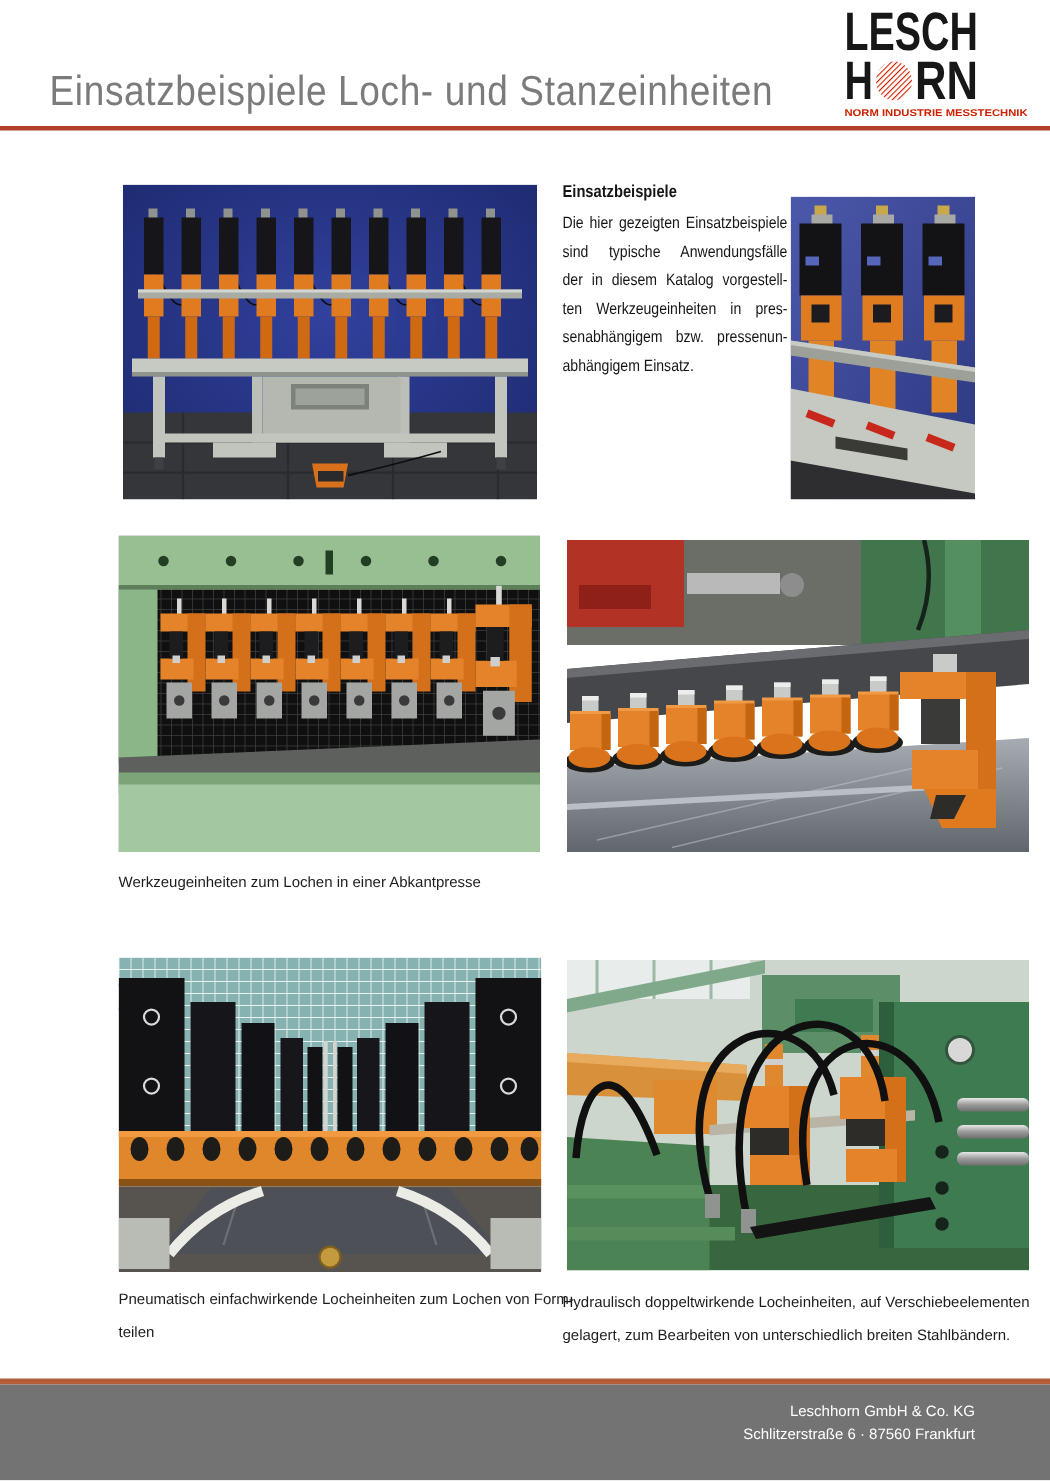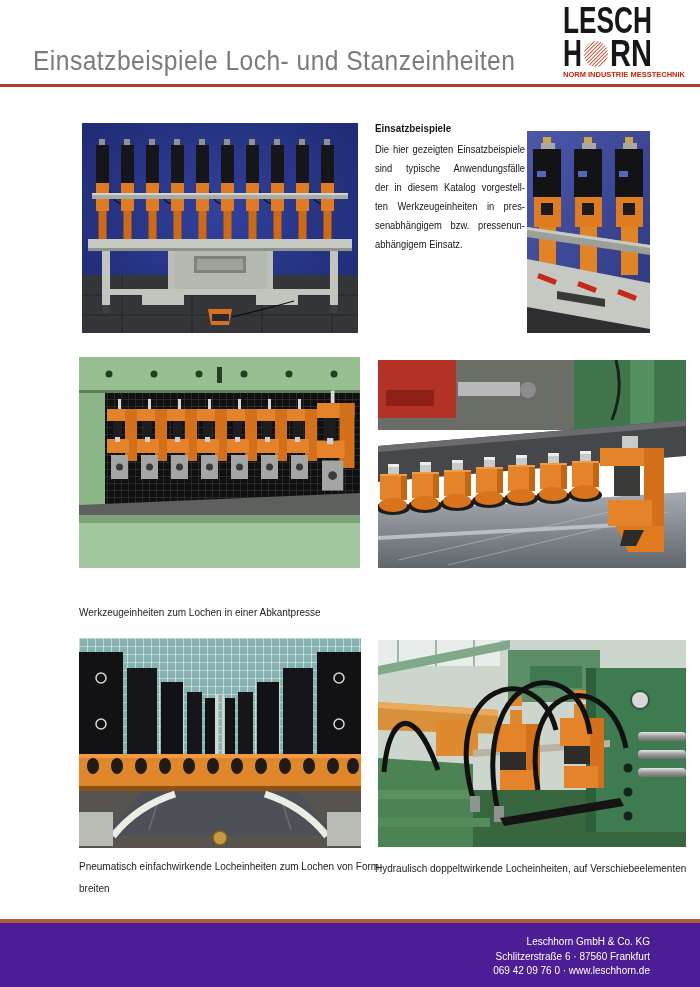--- a/index.html
+++ b/index.html
@@ -21,27 +21,27 @@
   .photo{position:absolute;overflow:hidden;}
   .photo svg{display:block;width:100%;height:100%;}
   .ph1{left:82px;top:123px;width:276px;height:210px;}
   .ph2{left:527px;top:131px;width:123px;height:202px;}
   .ph3{left:79px;top:357px;width:281px;height:211px;}
   .ph4{left:378px;top:360px;width:308px;height:208px;}
   .ph5{left:79px;top:638px;width:282px;height:210px;}
   .ph6{left:378px;top:640px;width:308px;height:207px;}
   
   .caption{position:absolute;color:#1d1d1d;font-size:10px;line-height:22px;white-space:nowrap;}
-  .cap1{left:79px;top:602px;width:285px;}
+  .cap1{left:79px;top:578px;width:285px;}
   .cap2{left:378px;top:581px;width:310px;}
   .cap3{left:79px;top:856px;width:290px;}
   .cap4{left:375px;top:858px;width:312px;}
   
   .footer-rule{position:absolute;left:0;top:919px;width:700px;height:4px;background:#b45b38;}
-  .footer{position:absolute;left:0;top:923px;width:700px;height:64px;background:#4c1d95;
+  .footer{position:absolute;left:0;top:923px;width:700px;height:64px;background:#737373;
           color:#ffffff;text-align:right;box-sizing:border-box;padding:12px 50px 0 0;}
   .footer div{font-size:10px;line-height:14.5px;}
 </style>
 </head>
 <body>
 
 <div class="page">
 
   <h1 class="title">Einsatzbeispiele Loch- und Stanzeinheiten</h1>
 
@@ -404,26 +404,26 @@
       </g>
       <rect x="92" y="156" width="10" height="16" fill="#8f9490"></rect>
       <rect x="116" y="166" width="10" height="16" fill="#8f9490"></rect>
       <polygon points="122,178 242,158 246,166 126,186" fill="#141414"></polygon>
     </svg>
   </div>
 
   <div class="caption cap1">Werkzeugeinheiten zum Lochen in einer Abkantpresse</div>
   <div class="caption cap3">
     <div>Pneumatisch einfachwirkende Locheinheiten zum Lochen von Form-</div>
-    <div>breiten</div>
+    <div>teilen</div>
   </div>
   <div class="caption cap4">
     <div>Hydraulisch doppeltwirkende Locheinheiten, auf Verschiebeelementen</div>
+    <div>gelagert, zum Bearbeiten von unterschiedlich breiten Stahlbändern.</div>
   </div>
 
   <div class="footer-rule"></div>
   <div class="footer">
     <div>Leschhorn GmbH &amp; Co. KG</div>
     <div>Schlitzerstraße 6 · 87560 Frankfurt</div>
-    <div>069 42 09 76 0 · www.leschhorn.de</div>
   </div>
 
 </div>
 
 </body></html>

